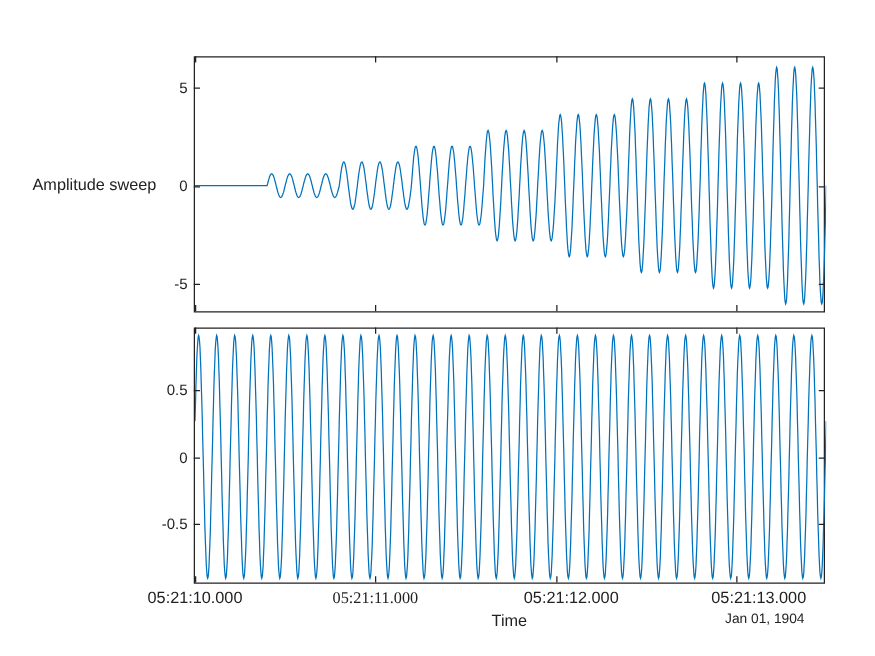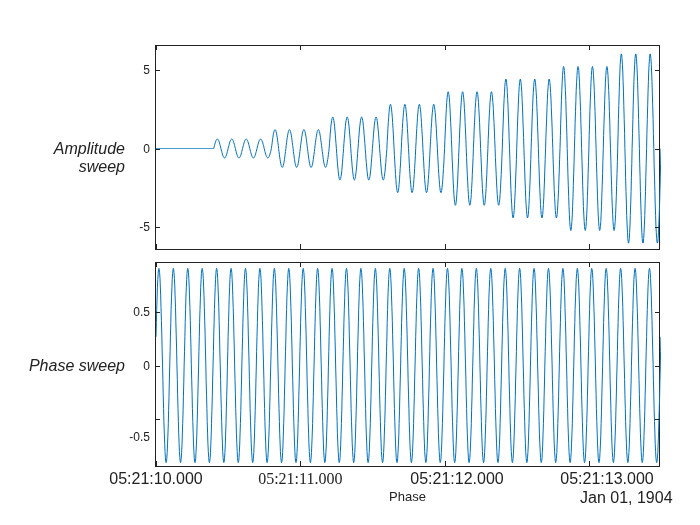--- a/index.html
+++ b/index.html
@@ -20,43 +20,42 @@
   }
   .axes {
     position: absolute;
     border: 1px solid #222;
     box-sizing: border-box;
   }
   .ylabel {
     position: absolute;
     text-align: right;
     width: 110px;
-    font-size: 16px;
-    font-style: italic;
+    font-size: 13px;
   }
   .xlabel {
     position: absolute;
     text-align: center;
     width: 100px;
     font-size: 13px;
   }
   .tick-y {
     position: absolute;
     right: 100%;
     transform: translateY(-50%);
     padding-right: 6px;
     font-size: 12px;
     white-space: nowrap;
   }
   .tick-x {
     position: absolute;
     top: 100%;
     transform: translateX(-50%);
     padding-top: 4px;
-    font-size: 16px;
+    font-size: 13px;
     white-space: nowrap;
   }
   .tick-mark-y {
     position: absolute;
     left: -1px;
     width: 5px;
     border-top: 1px solid #222;
   }
   .tick-mark-y.r {
     left: auto; right: -1px;
@@ -66,21 +65,21 @@
     top: calc(100% - 5px);
     height: 5px;
     border-left: 1px solid #222;
   }
   .tick-mark-x.t {
     top: -1px;
   }
   svg { display: block; }
   .date-note {
     position: absolute;
-    font-size: 16px;
+    font-size: 11px;
   }
 </style>
 </head>
 <body>
 
 <div class="figure" id="fig">
 
   <div class="axes" id="ax1" style="left: 155px; top: 45px; width: 505px; height: 205px;">
     <svg id="svg1" width="505" height="205">
         <path d="M0.0 102.5 L0.4 102.5 L0.7 102.5 L1.1 102.5 L1.4 102.5 L1.8 102.5 L2.2 102.5 L2.5 102.5 L2.9 102.5 L3.2 102.5 L3.6 102.5 L4.0 102.5 L4.3 102.5 L4.7 102.5 L5.0 102.5 L5.4 102.5 L5.8 102.5 L6.1 102.5 L6.5 102.5 L6.9 102.5 L7.2 102.5 L7.6 102.5 L7.9 102.5 L8.3 102.5 L8.7 102.5 L9.0 102.5 L9.4 102.5 L9.7 102.5 L10.1 102.5 L10.5 102.5 L10.8 102.5 L11.2 102.5 L11.5 102.5 L11.9 102.5 L12.3 102.5 L12.6 102.5 L13.0 102.5 L13.3 102.5 L13.7 102.5 L14.1 102.5 L14.4 102.5 L14.8 102.5 L15.1 102.5 L15.5 102.5 L15.9 102.5 L16.2 102.5 L16.6 102.5 L17.0 102.5 L17.3 102.5 L17.7 102.5 L18.0 102.5 L18.4 102.5 L18.8 102.5 L19.1 102.5 L19.5 102.5 L19.8 102.5 L20.2 102.5 L20.6 102.5 L20.9 102.5 L21.3 102.5 L21.6 102.5 L22.0 102.5 L22.4 102.5 L22.7 102.5 L23.1 102.5 L23.4 102.5 L23.8 102.5 L24.2 102.5 L24.5 102.5 L24.9 102.5 L25.2 102.5 L25.6 102.5 L26.0 102.5 L26.3 102.5 L26.7 102.5 L27.1 102.5 L27.4 102.5 L27.8 102.5 L28.1 102.5 L28.5 102.5 L28.9 102.5 L29.2 102.5 L29.6 102.5 L29.9 102.5 L30.3 102.5 L30.7 102.5 L31.0 102.5 L31.4 102.5 L31.7 102.5 L32.1 102.5 L32.5 102.5 L32.8 102.5 L33.2 102.5 L33.5 102.5 L33.9 102.5 L34.3 102.5 L34.6 102.5 L35.0 102.5 L35.3 102.5 L35.7 102.5 L36.1 102.5 L36.4 102.5 L36.8 102.5 L37.2 102.5 L37.5 102.5 L37.9 102.5 L38.2 102.5 L38.6 102.5 L39.0 102.5 L39.3 102.5 L39.7 102.5 L40.0 102.5 L40.4 102.5 L40.8 102.5 L41.1 102.5 L41.5 102.5 L41.8 102.5 L42.2 102.5 L42.6 102.5 L42.9 102.5 L43.3 102.5 L43.6 102.5 L44.0 102.5 L44.4 102.5 L44.7 102.5 L45.1 102.5 L45.4 102.5 L45.8 102.5 L46.2 102.5 L46.5 102.5 L46.9 102.5 L47.3 102.5 L47.6 102.5 L48.0 102.5 L48.3 102.5 L48.7 102.5 L49.1 102.5 L49.4 102.5 L49.8 102.5 L50.1 102.5 L50.5 102.5 L50.9 102.5 L51.2 102.5 L51.6 102.5 L51.9 102.5 L52.3 102.5 L52.7 102.5 L53.0 102.5 L53.4 102.5 L53.7 102.5 L54.1 102.5 L54.5 102.5 L54.8 102.5 L55.2 102.5 L55.5 102.5 L55.9 102.5 L56.3 102.5 L56.6 102.5 L57.0 102.5 L57.4 102.5 L57.7 102.5 L58.1 101.0 L58.4 99.6 L58.8 98.2 L59.2 96.9 L59.5 95.8 L59.9 94.8 L60.2 94.1 L60.6 93.5 L61.0 93.2 L61.3 93.0 L61.7 93.2 L62.0 93.5 L62.4 94.1 L62.8 94.8 L63.1 95.8 L63.5 96.9 L63.8 98.2 L64.2 99.6 L64.6 101.0 L64.9 102.5 L65.3 104.0 L65.7 105.4 L66.0 106.8 L66.4 108.1 L66.7 109.2 L67.1 110.2 L67.5 110.9 L67.8 111.5 L68.2 111.8 L68.5 112.0 L68.9 111.8 L69.3 111.5 L69.6 110.9 L70.0 110.2 L70.3 109.2 L70.7 108.1 L71.1 106.8 L71.4 105.4 L71.8 104.0 L72.1 102.5 L72.5 101.0 L72.9 99.6 L73.2 98.2 L73.6 96.9 L73.9 95.8 L74.3 94.8 L74.7 94.1 L75.0 93.5 L75.4 93.2 L75.8 93.0 L76.1 93.2 L76.5 93.5 L76.8 94.1 L77.2 94.8 L77.6 95.8 L77.9 96.9 L78.3 98.2 L78.6 99.6 L79.0 101.0 L79.4 102.5 L79.7 104.0 L80.1 105.4 L80.4 106.8 L80.8 108.1 L81.2 109.2 L81.5 110.2 L81.9 110.9 L82.2 111.5 L82.6 111.8 L83.0 112.0 L83.3 111.8 L83.7 111.5 L84.0 110.9 L84.4 110.2 L84.8 109.2 L85.1 108.1 L85.5 106.8 L85.8 105.4 L86.2 104.0 L86.6 102.5 L86.9 101.0 L87.3 99.6 L87.7 98.2 L88.0 96.9 L88.4 95.8 L88.7 94.8 L89.1 94.1 L89.5 93.5 L89.8 93.2 L90.2 93.0 L90.5 93.2 L90.9 93.5 L91.3 94.1 L91.6 94.8 L92.0 95.8 L92.3 96.9 L92.7 98.2 L93.1 99.6 L93.4 101.0 L93.8 102.5 L94.1 104.0 L94.5 105.4 L94.9 106.8 L95.2 108.1 L95.6 109.2 L96.0 110.2 L96.3 110.9 L96.7 111.5 L97.0 111.8 L97.4 112.0 L97.8 111.8 L98.1 111.5 L98.5 110.9 L98.8 110.2 L99.2 109.2 L99.6 108.1 L99.9 106.8 L100.3 105.4 L100.6 104.0 L101.0 102.5 L101.4 101.0 L101.7 99.6 L102.1 98.2 L102.4 96.9 L102.8 95.8 L103.2 94.8 L103.5 94.1 L103.9 93.5 L104.2 93.2 L104.6 93.0 L105.0 93.2 L105.3 93.5 L105.7 94.1 L106.0 94.8 L106.4 95.8 L106.8 96.9 L107.1 98.2 L107.5 99.6 L107.9 101.0 L108.2 102.5 L108.6 104.0 L108.9 105.4 L109.3 106.8 L109.7 108.1 L110.0 109.2 L110.4 110.2 L110.7 110.9 L111.1 111.5 L111.5 111.8 L111.8 112.0 L112.2 111.8 L112.5 111.5 L112.9 110.9 L113.3 110.2 L113.6 109.2 L114.0 108.1 L114.3 106.8 L114.7 105.4 L115.1 104.0 L115.4 102.5 L115.8 99.5 L116.2 96.7 L116.5 93.9 L116.9 91.4 L117.2 89.1 L117.6 87.2 L118.0 85.6 L118.3 84.5 L118.7 83.8 L119.0 83.6 L119.4 83.8 L119.8 84.5 L120.1 85.6 L120.5 87.2 L120.8 89.1 L121.2 91.4 L121.6 93.9 L121.9 96.7 L122.3 99.5 L122.6 102.5 L123.0 105.5 L123.4 108.3 L123.7 111.1 L124.1 113.6 L124.4 115.9 L124.8 117.8 L125.2 119.4 L125.5 120.5 L125.9 121.2 L126.3 121.4 L126.6 121.2 L127.0 120.5 L127.3 119.4 L127.7 117.8 L128.1 115.9 L128.4 113.6 L128.8 111.1 L129.1 108.3 L129.5 105.5 L129.9 102.5 L130.2 99.5 L130.6 96.7 L130.9 93.9 L131.3 91.4 L131.7 89.1 L132.0 87.2 L132.4 85.6 L132.7 84.5 L133.1 83.8 L133.5 83.6 L133.8 83.8 L134.2 84.5 L134.5 85.6 L134.9 87.2 L135.3 89.1 L135.6 91.4 L136.0 93.9 L136.3 96.7 L136.7 99.5 L137.1 102.5 L137.4 105.5 L137.8 108.3 L138.2 111.1 L138.5 113.6 L138.9 115.9 L139.2 117.8 L139.6 119.4 L140.0 120.5 L140.3 121.2 L140.7 121.4 L141.0 121.2 L141.4 120.5 L141.8 119.4 L142.1 117.8 L142.5 115.9 L142.8 113.6 L143.2 111.1 L143.6 108.3 L143.9 105.5 L144.3 102.5 L144.6 99.5 L145.0 96.7 L145.4 93.9 L145.7 91.4 L146.1 89.1 L146.4 87.2 L146.8 85.6 L147.2 84.5 L147.5 83.8 L147.9 83.6 L148.3 83.8 L148.6 84.5 L149.0 85.6 L149.3 87.2 L149.7 89.1 L150.1 91.4 L150.4 93.9 L150.8 96.7 L151.1 99.5 L151.5 102.5 L151.9 105.5 L152.2 108.3 L152.6 111.1 L152.9 113.6 L153.3 115.9 L153.7 117.8 L154.0 119.4 L154.4 120.5 L154.7 121.2 L155.1 121.4 L155.5 121.2 L155.8 120.5 L156.2 119.4 L156.6 117.8 L156.9 115.9 L157.3 113.6 L157.6 111.1 L158.0 108.3 L158.4 105.5 L158.7 102.5 L159.1 99.5 L159.4 96.7 L159.8 93.9 L160.2 91.4 L160.5 89.1 L160.9 87.2 L161.2 85.6 L161.6 84.5 L162.0 83.8 L162.3 83.6 L162.7 83.8 L163.0 84.5 L163.4 85.6 L163.8 87.2 L164.1 89.1 L164.5 91.4 L164.8 93.9 L165.2 96.7 L165.6 99.5 L165.9 102.5 L166.3 105.5 L166.7 108.3 L167.0 111.1 L167.4 113.6 L167.7 115.9 L168.1 117.8 L168.5 119.4 L168.8 120.5 L169.2 121.2 L169.5 121.4 L169.9 121.2 L170.3 120.5 L170.6 119.4 L171.0 117.8 L171.3 115.9 L171.7 113.6 L172.1 111.1 L172.4 108.3 L172.8 105.5 L173.1 102.5 L173.5 97.6 L173.9 92.8 L174.2 88.2 L174.6 84.0 L174.9 80.2 L175.3 77.0 L175.7 74.4 L176.0 72.5 L176.4 71.3 L176.8 71.0 L177.1 71.3 L177.5 72.5 L177.8 74.4 L178.2 77.0 L178.6 80.2 L178.9 84.0 L179.3 88.2 L179.6 92.8 L180.0 97.6 L180.4 102.5 L180.7 107.4 L181.1 112.2 L181.4 116.8 L181.8 121.0 L182.2 124.8 L182.5 128.0 L182.9 130.6 L183.2 132.5 L183.6 133.7 L184.0 134.0 L184.3 133.7 L184.7 132.5 L185.0 130.6 L185.4 128.0 L185.8 124.8 L186.1 121.0 L186.5 116.8 L186.8 112.2 L187.2 107.4 L187.6 102.5 L187.9 97.6 L188.3 92.8 L188.7 88.2 L189.0 84.0 L189.4 80.2 L189.7 77.0 L190.1 74.4 L190.5 72.5 L190.8 71.3 L191.2 71.0 L191.5 71.3 L191.9 72.5 L192.3 74.4 L192.6 77.0 L193.0 80.2 L193.3 84.0 L193.7 88.2 L194.1 92.8 L194.4 97.6 L194.8 102.5 L195.1 107.4 L195.5 112.2 L195.9 116.8 L196.2 121.0 L196.6 124.8 L197.0 128.0 L197.3 130.6 L197.7 132.5 L198.0 133.7 L198.4 134.0 L198.8 133.7 L199.1 132.5 L199.5 130.6 L199.8 128.0 L200.2 124.8 L200.6 121.0 L200.9 116.8 L201.3 112.2 L201.6 107.4 L202.0 102.5 L202.4 97.6 L202.7 92.8 L203.1 88.2 L203.4 84.0 L203.8 80.2 L204.2 77.0 L204.5 74.4 L204.9 72.5 L205.2 71.3 L205.6 71.0 L206.0 71.3 L206.3 72.5 L206.7 74.4 L207.1 77.0 L207.4 80.2 L207.8 84.0 L208.1 88.2 L208.5 92.8 L208.9 97.6 L209.2 102.5 L209.6 107.4 L209.9 112.2 L210.3 116.8 L210.7 121.0 L211.0 124.8 L211.4 128.0 L211.7 130.6 L212.1 132.5 L212.5 133.7 L212.8 134.0 L213.2 133.7 L213.5 132.5 L213.9 130.6 L214.3 128.0 L214.6 124.8 L215.0 121.0 L215.3 116.8 L215.7 112.2 L216.1 107.4 L216.4 102.5 L216.8 97.6 L217.2 92.8 L217.5 88.2 L217.9 84.0 L218.2 80.2 L218.6 77.0 L219.0 74.4 L219.3 72.5 L219.7 71.3 L220.0 71.0 L220.4 71.3 L220.8 72.5 L221.1 74.4 L221.5 77.0 L221.8 80.2 L222.2 84.0 L222.6 88.2 L222.9 92.8 L223.3 97.6 L223.6 102.5 L224.0 107.4 L224.4 112.2 L224.7 116.8 L225.1 121.0 L225.4 124.8 L225.8 128.0 L226.2 130.6 L226.5 132.5 L226.9 133.7 L227.3 134.0 L227.6 133.7 L228.0 132.5 L228.3 130.6 L228.7 128.0 L229.1 124.8 L229.4 121.0 L229.8 116.8 L230.1 112.2 L230.5 107.4 L230.9 102.5 L231.2 95.6 L231.6 88.9 L231.9 82.5 L232.3 76.5 L232.7 71.3 L233.0 66.8 L233.4 63.2 L233.7 60.5 L234.1 58.9 L234.5 58.3 L234.8 58.9 L235.2 60.5 L235.5 63.2 L235.9 66.8 L236.3 71.3 L236.6 76.5 L237.0 82.5 L237.4 88.9 L237.7 95.6 L238.1 102.5 L238.4 109.4 L238.8 116.1 L239.2 122.5 L239.5 128.5 L239.9 133.7 L240.2 138.2 L240.6 141.8 L241.0 144.5 L241.3 146.1 L241.7 146.7 L242.0 146.1 L242.4 144.5 L242.8 141.8 L243.1 138.2 L243.5 133.7 L243.8 128.5 L244.2 122.5 L244.6 116.1 L244.9 109.4 L245.3 102.5 L245.6 95.6 L246.0 88.9 L246.4 82.5 L246.7 76.5 L247.1 71.3 L247.5 66.8 L247.8 63.2 L248.2 60.5 L248.5 58.9 L248.9 58.3 L249.3 58.9 L249.6 60.5 L250.0 63.2 L250.3 66.8 L250.7 71.3 L251.1 76.5 L251.4 82.5 L251.8 88.9 L252.1 95.6 L252.5 102.5 L252.9 109.4 L253.2 116.1 L253.6 122.5 L253.9 128.5 L254.3 133.7 L254.7 138.2 L255.0 141.8 L255.4 144.5 L255.7 146.1 L256.1 146.7 L256.5 146.1 L256.8 144.5 L257.2 141.8 L257.6 138.2 L257.9 133.7 L258.3 128.5 L258.6 122.5 L259.0 116.1 L259.4 109.4 L259.7 102.5 L260.1 95.6 L260.4 88.9 L260.8 82.5 L261.2 76.5 L261.5 71.3 L261.9 66.8 L262.2 63.2 L262.6 60.5 L263.0 58.9 L263.3 58.3 L263.7 58.9 L264.0 60.5 L264.4 63.2 L264.8 66.8 L265.1 71.3 L265.5 76.5 L265.8 82.5 L266.2 88.9 L266.6 95.6 L266.9 102.5 L267.3 109.4 L267.7 116.1 L268.0 122.5 L268.4 128.5 L268.7 133.7 L269.1 138.2 L269.5 141.8 L269.8 144.5 L270.2 146.1 L270.5 146.7 L270.9 146.1 L271.3 144.5 L271.6 141.8 L272.0 138.2 L272.3 133.7 L272.7 128.5 L273.1 122.5 L273.4 116.1 L273.8 109.4 L274.1 102.5 L274.5 95.6 L274.9 88.9 L275.2 82.5 L275.6 76.5 L275.9 71.3 L276.3 66.8 L276.7 63.2 L277.0 60.5 L277.4 58.9 L277.8 58.3 L278.1 58.9 L278.5 60.5 L278.8 63.2 L279.2 66.8 L279.6 71.3 L279.9 76.5 L280.3 82.5 L280.6 88.9 L281.0 95.6 L281.4 102.5 L281.7 109.4 L282.1 116.1 L282.4 122.5 L282.8 128.5 L283.2 133.7 L283.5 138.2 L283.9 141.8 L284.2 144.5 L284.6 146.1 L285.0 146.7 L285.3 146.1 L285.7 144.5 L286.0 141.8 L286.4 138.2 L286.8 133.7 L287.1 128.5 L287.5 122.5 L287.9 116.1 L288.2 109.4 L288.6 102.5 L288.9 93.6 L289.3 85.0 L289.7 76.7 L290.0 69.1 L290.4 62.4 L290.7 56.6 L291.1 51.9 L291.5 48.5 L291.8 46.4 L292.2 45.7 L292.5 46.4 L292.9 48.5 L293.3 51.9 L293.6 56.6 L294.0 62.4 L294.3 69.1 L294.7 76.7 L295.1 85.0 L295.4 93.6 L295.8 102.5 L296.1 111.4 L296.5 120.0 L296.9 128.3 L297.2 135.9 L297.6 142.6 L297.9 148.4 L298.3 153.1 L298.7 156.5 L299.0 158.6 L299.4 159.3 L299.8 158.6 L300.1 156.5 L300.5 153.1 L300.8 148.4 L301.2 142.6 L301.6 135.9 L301.9 128.3 L302.3 120.0 L302.6 111.4 L303.0 102.5 L303.4 93.6 L303.7 85.0 L304.1 76.7 L304.4 69.1 L304.8 62.4 L305.2 56.6 L305.5 51.9 L305.9 48.5 L306.2 46.4 L306.6 45.7 L307.0 46.4 L307.3 48.5 L307.7 51.9 L308.1 56.6 L308.4 62.4 L308.8 69.1 L309.1 76.7 L309.5 85.0 L309.9 93.6 L310.2 102.5 L310.6 111.4 L310.9 120.0 L311.3 128.3 L311.7 135.9 L312.0 142.6 L312.4 148.4 L312.7 153.1 L313.1 156.5 L313.5 158.6 L313.8 159.3 L314.2 158.6 L314.5 156.5 L314.9 153.1 L315.3 148.4 L315.6 142.6 L316.0 135.9 L316.3 128.3 L316.7 120.0 L317.1 111.4 L317.4 102.5 L317.8 93.6 L318.1 85.0 L318.5 76.7 L318.9 69.1 L319.2 62.4 L319.6 56.6 L320.0 51.9 L320.3 48.5 L320.7 46.4 L321.0 45.7 L321.4 46.4 L321.8 48.5 L322.1 51.9 L322.5 56.6 L322.8 62.4 L323.2 69.1 L323.6 76.7 L323.9 85.0 L324.3 93.6 L324.6 102.5 L325.0 111.4 L325.4 120.0 L325.7 128.3 L326.1 135.9 L326.4 142.6 L326.8 148.4 L327.2 153.1 L327.5 156.5 L327.9 158.6 L328.3 159.3 L328.6 158.6 L329.0 156.5 L329.3 153.1 L329.7 148.4 L330.1 142.6 L330.4 135.9 L330.8 128.3 L331.1 120.0 L331.5 111.4 L331.9 102.5 L332.2 93.6 L332.6 85.0 L332.9 76.7 L333.3 69.1 L333.7 62.4 L334.0 56.6 L334.4 51.9 L334.7 48.5 L335.1 46.4 L335.5 45.7 L335.8 46.4 L336.2 48.5 L336.5 51.9 L336.9 56.6 L337.3 62.4 L337.6 69.1 L338.0 76.7 L338.4 85.0 L338.7 93.6 L339.1 102.5 L339.4 111.4 L339.8 120.0 L340.2 128.3 L340.5 135.9 L340.9 142.6 L341.2 148.4 L341.6 153.1 L342.0 156.5 L342.3 158.6 L342.7 159.3 L343.0 158.6 L343.4 156.5 L343.8 153.1 L344.1 148.4 L344.5 142.6 L344.8 135.9 L345.2 128.3 L345.6 120.0 L345.9 111.4 L346.3 102.5 L346.6 91.6 L347.0 81.1 L347.4 71.0 L347.7 61.7 L348.1 53.4 L348.5 46.4 L348.8 40.7 L349.2 36.5 L349.5 34.0 L349.9 33.1 L350.3 34.0 L350.6 36.5 L351.0 40.7 L351.3 46.4 L351.7 53.4 L352.1 61.7 L352.4 71.0 L352.8 81.1 L353.1 91.6 L353.5 102.5 L353.9 113.4 L354.2 123.9 L354.6 134.0 L354.9 143.3 L355.3 151.6 L355.7 158.6 L356.0 164.3 L356.4 168.5 L356.7 171.0 L357.1 171.9 L357.5 171.0 L357.8 168.5 L358.2 164.3 L358.5 158.6 L358.9 151.6 L359.3 143.3 L359.6 134.0 L360.0 123.9 L360.4 113.4 L360.7 102.5 L361.1 91.6 L361.4 81.1 L361.8 71.0 L362.2 61.7 L362.5 53.4 L362.9 46.4 L363.2 40.7 L363.6 36.5 L364.0 34.0 L364.3 33.1 L364.7 34.0 L365.0 36.5 L365.4 40.7 L365.8 46.4 L366.1 53.4 L366.5 61.7 L366.8 71.0 L367.2 81.1 L367.6 91.6 L367.9 102.5 L368.3 113.4 L368.7 123.9 L369.0 134.0 L369.4 143.3 L369.7 151.6 L370.1 158.6 L370.5 164.3 L370.8 168.5 L371.2 171.0 L371.5 171.9 L371.9 171.0 L372.3 168.5 L372.6 164.3 L373.0 158.6 L373.3 151.6 L373.7 143.3 L374.1 134.0 L374.4 123.9 L374.8 113.4 L375.1 102.5 L375.5 91.6 L375.9 81.1 L376.2 71.0 L376.6 61.7 L376.9 53.4 L377.3 46.4 L377.7 40.7 L378.0 36.5 L378.4 34.0 L378.8 33.1 L379.1 34.0 L379.5 36.5 L379.8 40.7 L380.2 46.4 L380.6 53.4 L380.9 61.7 L381.3 71.0 L381.6 81.1 L382.0 91.6 L382.4 102.5 L382.7 113.4 L383.1 123.9 L383.4 134.0 L383.8 143.3 L384.2 151.6 L384.5 158.6 L384.9 164.3 L385.2 168.5 L385.6 171.0 L386.0 171.9 L386.3 171.0 L386.7 168.5 L387.0 164.3 L387.4 158.6 L387.8 151.6 L388.1 143.3 L388.5 134.0 L388.8 123.9 L389.2 113.4 L389.6 102.5 L389.9 91.6 L390.3 81.1 L390.7 71.0 L391.0 61.7 L391.4 53.4 L391.7 46.4 L392.1 40.7 L392.5 36.5 L392.8 34.0 L393.2 33.1 L393.5 34.0 L393.9 36.5 L394.3 40.7 L394.6 46.4 L395.0 53.4 L395.3 61.7 L395.7 71.0 L396.1 81.1 L396.4 91.6 L396.8 102.5 L397.1 113.4 L397.5 123.9 L397.9 134.0 L398.2 143.3 L398.6 151.6 L399.0 158.6 L399.3 164.3 L399.7 168.5 L400.0 171.0 L400.4 171.9 L400.8 171.0 L401.1 168.5 L401.5 164.3 L401.8 158.6 L402.2 151.6 L402.6 143.3 L402.9 134.0 L403.3 123.9 L403.6 113.4 L404.0 102.5 L404.4 89.7 L404.7 77.2 L405.1 65.3 L405.4 54.3 L405.8 44.5 L406.2 36.2 L406.5 29.4 L406.9 24.5 L407.2 21.5 L407.6 20.5 L408.0 21.5 L408.3 24.5 L408.7 29.4 L409.0 36.2 L409.4 44.5 L409.8 54.3 L410.1 65.3 L410.5 77.2 L410.9 89.7 L411.2 102.5 L411.6 115.3 L411.9 127.8 L412.3 139.7 L412.7 150.7 L413.0 160.5 L413.4 168.8 L413.7 175.6 L414.1 180.5 L414.5 183.5 L414.8 184.5 L415.2 183.5 L415.5 180.5 L415.9 175.6 L416.3 168.8 L416.6 160.5 L417.0 150.7 L417.3 139.7 L417.7 127.8 L418.1 115.3 L418.4 102.5 L418.8 89.7 L419.1 77.2 L419.5 65.3 L419.9 54.3 L420.2 44.5 L420.6 36.2 L421.0 29.4 L421.3 24.5 L421.7 21.5 L422.0 20.5 L422.4 21.5 L422.8 24.5 L423.1 29.4 L423.5 36.2 L423.8 44.5 L424.2 54.3 L424.6 65.3 L424.9 77.2 L425.3 89.7 L425.6 102.5 L426.0 115.3 L426.4 127.8 L426.7 139.7 L427.1 150.7 L427.4 160.5 L427.8 168.8 L428.2 175.6 L428.5 180.5 L428.9 183.5 L429.3 184.5 L429.6 183.5 L430.0 180.5 L430.3 175.6 L430.7 168.8 L431.1 160.5 L431.4 150.7 L431.8 139.7 L432.1 127.8 L432.5 115.3 L432.9 102.5 L433.2 89.7 L433.6 77.2 L433.9 65.3 L434.3 54.3 L434.7 44.5 L435.0 36.2 L435.4 29.4 L435.7 24.5 L436.1 21.5 L436.5 20.5 L436.8 21.5 L437.2 24.5 L437.5 29.4 L437.9 36.2 L438.3 44.5 L438.6 54.3 L439.0 65.3 L439.4 77.2 L439.7 89.7 L440.1 102.5 L440.4 115.3 L440.8 127.8 L441.2 139.7 L441.5 150.7 L441.9 160.5 L442.2 168.8 L442.6 175.6 L443.0 180.5 L443.3 183.5 L443.7 184.5 L444.0 183.5 L444.4 180.5 L444.8 175.6 L445.1 168.8 L445.5 160.5 L445.8 150.7 L446.2 139.7 L446.6 127.8 L446.9 115.3 L447.3 102.5 L447.6 89.7 L448.0 77.2 L448.4 65.3 L448.7 54.3 L449.1 44.5 L449.4 36.2 L449.8 29.4 L450.2 24.5 L450.5 21.5 L450.9 20.5 L451.3 21.5 L451.6 24.5 L452.0 29.4 L452.3 36.2 L452.7 44.5 L453.1 54.3 L453.4 65.3 L453.8 77.2 L454.1 89.7 L454.5 102.5 L454.9 115.3 L455.2 127.8 L455.6 139.7 L455.9 150.7 L456.3 160.5 L456.7 168.8 L457.0 175.6 L457.4 180.5 L457.7 183.5 L458.1 184.5 L458.5 183.5 L458.8 180.5 L459.2 175.6 L459.6 168.8 L459.9 160.5 L460.3 150.7 L460.6 139.7 L461.0 127.8 L461.4 115.3 L461.7 102.5 L462.1 87.7 L462.4 73.3 L462.8 59.5 L463.2 46.9 L463.5 35.6 L463.9 26.0 L464.2 18.2 L464.6 12.5 L465.0 9.0 L465.3 7.9 L465.7 9.0 L466.0 12.5 L466.4 18.2 L466.8 26.0 L467.1 35.6 L467.5 46.9 L467.8 59.5 L468.2 73.3 L468.6 87.7 L468.9 102.5 L469.3 117.3 L469.6 131.7 L470.0 145.5 L470.4 158.1 L470.7 169.4 L471.1 179.0 L471.5 186.8 L471.8 192.5 L472.2 196.0 L472.5 197.1 L472.9 196.0 L473.3 192.5 L473.6 186.8 L474.0 179.0 L474.3 169.4 L474.7 158.1 L475.1 145.5 L475.4 131.7 L475.8 117.3 L476.1 102.5 L476.5 87.7 L476.9 73.3 L477.2 59.5 L477.6 46.9 L477.9 35.6 L478.3 26.0 L478.7 18.2 L479.0 12.5 L479.4 9.0 L479.8 7.9 L480.1 9.0 L480.5 12.5 L480.8 18.2 L481.2 26.0 L481.6 35.6 L481.9 46.9 L482.3 59.5 L482.6 73.3 L483.0 87.7 L483.4 102.5 L483.7 117.3 L484.1 131.7 L484.4 145.5 L484.8 158.1 L485.2 169.4 L485.5 179.0 L485.9 186.8 L486.2 192.5 L486.6 196.0 L487.0 197.1 L487.3 196.0 L487.7 192.5 L488.0 186.8 L488.4 179.0 L488.8 169.4 L489.1 158.1 L489.5 145.5 L489.8 131.7 L490.2 117.3 L490.6 102.5 L490.9 87.7 L491.3 73.3 L491.7 59.5 L492.0 46.9 L492.4 35.6 L492.7 26.0 L493.1 18.2 L493.5 12.5 L493.8 9.0 L494.2 7.9 L494.5 9.0 L494.9 12.5 L495.3 18.2 L495.6 26.0 L496.0 35.6 L496.3 46.9 L496.7 59.5 L497.1 73.3 L497.4 87.7 L497.8 102.5 L498.1 117.3 L498.5 131.7 L498.9 145.5 L499.2 158.1 L499.6 169.4 L499.9 179.0 L500.3 186.8 L500.7 192.5 L501.0 196.0 L501.4 197.1 L501.8 196.0 L502.1 192.5 L502.5 186.8 L502.8 179.0 L503.2 169.4 L503.6 158.1 L503.9 145.5 L504.3 131.7 L504.6 117.3 L505.0 102.5 " fill="none" stroke="#0072BD" stroke-width="1"></path>
@@ -102,21 +101,21 @@
       <div class="tick-mark-x t" style="left: 288.571px;"></div>
       <div class="tick-mark-x " style="left: 432.857px;"></div>
       <div class="tick-mark-x t" style="left: 432.857px;"></div>
     </div>
   <div class="ylabel" id="ylab1" style="left: 15px; top: 139.5px;">Amplitude sweep</div>
 
   <div class="axes" id="ax2" style="left: 155px; top: 262px; width: 505px; height: 205px;">
     <svg id="svg2" width="505" height="205">
         <path d="M0.0 73.8 L0.4 59.6 L0.7 46.5 L1.1 34.8 L1.4 24.8 L1.8 16.6 L2.2 10.6 L2.5 6.8 L2.9 5.4 L3.2 6.4 L3.6 9.7 L4.0 15.4 L4.3 23.1 L4.7 32.9 L5.0 44.3 L5.4 57.2 L5.8 71.2 L6.1 86.0 L6.5 101.1 L6.9 116.3 L7.2 131.2 L7.6 145.4 L7.9 158.5 L8.3 170.2 L8.7 180.2 L9.0 188.4 L9.4 194.4 L9.7 198.2 L10.1 199.6 L10.5 198.6 L10.8 195.3 L11.2 189.6 L11.5 181.9 L11.9 172.1 L12.3 160.7 L12.6 147.8 L13.0 133.8 L13.3 119.0 L13.7 103.9 L14.1 88.7 L14.4 73.8 L14.8 59.6 L15.1 46.5 L15.5 34.8 L15.9 24.8 L16.2 16.6 L16.6 10.6 L17.0 6.8 L17.3 5.4 L17.7 6.4 L18.0 9.7 L18.4 15.4 L18.8 23.1 L19.1 32.9 L19.5 44.3 L19.8 57.2 L20.2 71.2 L20.6 86.0 L20.9 101.1 L21.3 116.3 L21.6 131.2 L22.0 145.4 L22.4 158.5 L22.7 170.2 L23.1 180.2 L23.4 188.4 L23.8 194.4 L24.2 198.2 L24.5 199.6 L24.9 198.6 L25.2 195.3 L25.6 189.6 L26.0 181.9 L26.3 172.1 L26.7 160.7 L27.1 147.8 L27.4 133.8 L27.8 119.0 L28.1 103.9 L28.5 88.7 L28.9 73.8 L29.2 59.6 L29.6 46.5 L29.9 34.8 L30.3 24.8 L30.7 16.6 L31.0 10.6 L31.4 6.8 L31.7 5.4 L32.1 6.4 L32.5 9.7 L32.8 15.4 L33.2 23.1 L33.5 32.9 L33.9 44.3 L34.3 57.2 L34.6 71.2 L35.0 86.0 L35.3 101.1 L35.7 116.3 L36.1 131.2 L36.4 145.4 L36.8 158.5 L37.2 170.2 L37.5 180.2 L37.9 188.4 L38.2 194.4 L38.6 198.2 L39.0 199.6 L39.3 198.6 L39.7 195.3 L40.0 189.6 L40.4 181.9 L40.8 172.1 L41.1 160.7 L41.5 147.8 L41.8 133.8 L42.2 119.0 L42.6 103.9 L42.9 88.7 L43.3 73.8 L43.6 59.6 L44.0 46.5 L44.4 34.8 L44.7 24.8 L45.1 16.6 L45.4 10.6 L45.8 6.8 L46.2 5.4 L46.5 6.4 L46.9 9.7 L47.3 15.4 L47.6 23.1 L48.0 32.9 L48.3 44.3 L48.7 57.2 L49.1 71.2 L49.4 86.0 L49.8 101.1 L50.1 116.3 L50.5 131.2 L50.9 145.4 L51.2 158.5 L51.6 170.2 L51.9 180.2 L52.3 188.4 L52.7 194.4 L53.0 198.2 L53.4 199.6 L53.7 198.6 L54.1 195.3 L54.5 189.6 L54.8 181.9 L55.2 172.1 L55.5 160.7 L55.9 147.8 L56.3 133.8 L56.6 119.0 L57.0 103.9 L57.4 88.7 L57.7 73.8 L58.1 59.6 L58.4 46.5 L58.8 34.8 L59.2 24.8 L59.5 16.6 L59.9 10.6 L60.2 6.8 L60.6 5.4 L61.0 6.4 L61.3 9.7 L61.7 15.4 L62.0 23.1 L62.4 32.9 L62.8 44.3 L63.1 57.2 L63.5 71.2 L63.8 86.0 L64.2 101.1 L64.6 116.3 L64.9 131.2 L65.3 145.4 L65.7 158.5 L66.0 170.2 L66.4 180.2 L66.7 188.4 L67.1 194.4 L67.5 198.2 L67.8 199.6 L68.2 198.6 L68.5 195.3 L68.9 189.6 L69.3 181.9 L69.6 172.1 L70.0 160.7 L70.3 147.8 L70.7 133.8 L71.1 119.0 L71.4 103.9 L71.8 88.7 L72.1 73.8 L72.5 59.6 L72.9 46.5 L73.2 34.8 L73.6 24.8 L73.9 16.6 L74.3 10.6 L74.7 6.8 L75.0 5.4 L75.4 6.4 L75.8 9.7 L76.1 15.4 L76.5 23.1 L76.8 32.9 L77.2 44.3 L77.6 57.2 L77.9 71.2 L78.3 86.0 L78.6 101.1 L79.0 116.3 L79.4 131.2 L79.7 145.4 L80.1 158.5 L80.4 170.2 L80.8 180.2 L81.2 188.4 L81.5 194.4 L81.9 198.2 L82.2 199.6 L82.6 198.6 L83.0 195.3 L83.3 189.6 L83.7 181.9 L84.0 172.1 L84.4 160.7 L84.8 147.8 L85.1 133.8 L85.5 119.0 L85.8 103.9 L86.2 88.7 L86.6 73.8 L86.9 59.6 L87.3 46.5 L87.7 34.8 L88.0 24.8 L88.4 16.6 L88.7 10.6 L89.1 6.8 L89.5 5.4 L89.8 6.4 L90.2 9.7 L90.5 15.4 L90.9 23.1 L91.3 32.9 L91.6 44.3 L92.0 57.2 L92.3 71.2 L92.7 86.0 L93.1 101.1 L93.4 116.3 L93.8 131.2 L94.1 145.4 L94.5 158.5 L94.9 170.2 L95.2 180.2 L95.6 188.4 L96.0 194.4 L96.3 198.2 L96.7 199.6 L97.0 198.6 L97.4 195.3 L97.8 189.6 L98.1 181.9 L98.5 172.1 L98.8 160.7 L99.2 147.8 L99.6 133.8 L99.9 119.0 L100.3 103.9 L100.6 88.7 L101.0 73.8 L101.4 59.6 L101.7 46.5 L102.1 34.8 L102.4 24.8 L102.8 16.6 L103.2 10.6 L103.5 6.8 L103.9 5.4 L104.2 6.4 L104.6 9.7 L105.0 15.4 L105.3 23.1 L105.7 32.9 L106.0 44.3 L106.4 57.2 L106.8 71.2 L107.1 86.0 L107.5 101.1 L107.9 116.3 L108.2 131.2 L108.6 145.4 L108.9 158.5 L109.3 170.2 L109.7 180.2 L110.0 188.4 L110.4 194.4 L110.7 198.2 L111.1 199.6 L111.5 198.6 L111.8 195.3 L112.2 189.6 L112.5 181.9 L112.9 172.1 L113.3 160.7 L113.6 147.8 L114.0 133.8 L114.3 119.0 L114.7 103.9 L115.1 88.7 L115.4 73.8 L115.8 59.6 L116.2 46.5 L116.5 34.8 L116.9 24.8 L117.2 16.6 L117.6 10.6 L118.0 6.8 L118.3 5.4 L118.7 6.4 L119.0 9.7 L119.4 15.4 L119.8 23.1 L120.1 32.9 L120.5 44.3 L120.8 57.2 L121.2 71.2 L121.6 86.0 L121.9 101.1 L122.3 116.3 L122.6 131.2 L123.0 145.4 L123.4 158.5 L123.7 170.2 L124.1 180.2 L124.4 188.4 L124.8 194.4 L125.2 198.2 L125.5 199.6 L125.9 198.6 L126.3 195.3 L126.6 189.6 L127.0 181.9 L127.3 172.1 L127.7 160.7 L128.1 147.8 L128.4 133.8 L128.8 119.0 L129.1 103.9 L129.5 88.7 L129.9 73.8 L130.2 59.6 L130.6 46.5 L130.9 34.8 L131.3 24.8 L131.7 16.6 L132.0 10.6 L132.4 6.8 L132.7 5.4 L133.1 6.4 L133.5 9.7 L133.8 15.4 L134.2 23.1 L134.5 32.9 L134.9 44.3 L135.3 57.2 L135.6 71.2 L136.0 86.0 L136.3 101.1 L136.7 116.3 L137.1 131.2 L137.4 145.4 L137.8 158.5 L138.2 170.2 L138.5 180.2 L138.9 188.4 L139.2 194.4 L139.6 198.2 L140.0 199.6 L140.3 198.6 L140.7 195.3 L141.0 189.6 L141.4 181.9 L141.8 172.1 L142.1 160.7 L142.5 147.8 L142.8 133.8 L143.2 119.0 L143.6 103.9 L143.9 88.7 L144.3 73.8 L144.6 59.6 L145.0 46.5 L145.4 34.8 L145.7 24.8 L146.1 16.6 L146.4 10.6 L146.8 6.8 L147.2 5.4 L147.5 6.4 L147.9 9.7 L148.3 15.4 L148.6 23.1 L149.0 32.9 L149.3 44.3 L149.7 57.2 L150.1 71.2 L150.4 86.0 L150.8 101.1 L151.1 116.3 L151.5 131.2 L151.9 145.4 L152.2 158.5 L152.6 170.2 L152.9 180.2 L153.3 188.4 L153.7 194.4 L154.0 198.2 L154.4 199.6 L154.7 198.6 L155.1 195.3 L155.5 189.6 L155.8 181.9 L156.2 172.1 L156.6 160.7 L156.9 147.8 L157.3 133.8 L157.6 119.0 L158.0 103.9 L158.4 88.7 L158.7 73.8 L159.1 59.6 L159.4 46.5 L159.8 34.8 L160.2 24.8 L160.5 16.6 L160.9 10.6 L161.2 6.8 L161.6 5.4 L162.0 6.4 L162.3 9.7 L162.7 15.4 L163.0 23.1 L163.4 32.9 L163.8 44.3 L164.1 57.2 L164.5 71.2 L164.8 86.0 L165.2 101.1 L165.6 116.3 L165.9 131.2 L166.3 145.4 L166.7 158.5 L167.0 170.2 L167.4 180.2 L167.7 188.4 L168.1 194.4 L168.5 198.2 L168.8 199.6 L169.2 198.6 L169.5 195.3 L169.9 189.6 L170.3 181.9 L170.6 172.1 L171.0 160.7 L171.3 147.8 L171.7 133.8 L172.1 119.0 L172.4 103.9 L172.8 88.7 L173.1 73.8 L173.5 59.6 L173.9 46.5 L174.2 34.8 L174.6 24.8 L174.9 16.6 L175.3 10.6 L175.7 6.8 L176.0 5.4 L176.4 6.4 L176.8 9.7 L177.1 15.4 L177.5 23.1 L177.8 32.9 L178.2 44.3 L178.6 57.2 L178.9 71.2 L179.3 86.0 L179.6 101.1 L180.0 116.3 L180.4 131.2 L180.7 145.4 L181.1 158.5 L181.4 170.2 L181.8 180.2 L182.2 188.4 L182.5 194.4 L182.9 198.2 L183.2 199.6 L183.6 198.6 L184.0 195.3 L184.3 189.6 L184.7 181.9 L185.0 172.1 L185.4 160.7 L185.8 147.8 L186.1 133.8 L186.5 119.0 L186.8 103.9 L187.2 88.7 L187.6 73.8 L187.9 59.6 L188.3 46.5 L188.7 34.8 L189.0 24.8 L189.4 16.6 L189.7 10.6 L190.1 6.8 L190.5 5.4 L190.8 6.4 L191.2 9.7 L191.5 15.4 L191.9 23.1 L192.3 32.9 L192.6 44.3 L193.0 57.2 L193.3 71.2 L193.7 86.0 L194.1 101.1 L194.4 116.3 L194.8 131.2 L195.1 145.4 L195.5 158.5 L195.9 170.2 L196.2 180.2 L196.6 188.4 L197.0 194.4 L197.3 198.2 L197.7 199.6 L198.0 198.6 L198.4 195.3 L198.8 189.6 L199.1 181.9 L199.5 172.1 L199.8 160.7 L200.2 147.8 L200.6 133.8 L200.9 119.0 L201.3 103.9 L201.6 88.7 L202.0 73.8 L202.4 59.6 L202.7 46.5 L203.1 34.8 L203.4 24.8 L203.8 16.6 L204.2 10.6 L204.5 6.8 L204.9 5.4 L205.2 6.4 L205.6 9.7 L206.0 15.4 L206.3 23.1 L206.7 32.9 L207.1 44.3 L207.4 57.2 L207.8 71.2 L208.1 86.0 L208.5 101.1 L208.9 116.3 L209.2 131.2 L209.6 145.4 L209.9 158.5 L210.3 170.2 L210.7 180.2 L211.0 188.4 L211.4 194.4 L211.7 198.2 L212.1 199.6 L212.5 198.6 L212.8 195.3 L213.2 189.6 L213.5 181.9 L213.9 172.1 L214.3 160.7 L214.6 147.8 L215.0 133.8 L215.3 119.0 L215.7 103.9 L216.1 88.7 L216.4 73.8 L216.8 59.6 L217.2 46.5 L217.5 34.8 L217.9 24.8 L218.2 16.6 L218.6 10.6 L219.0 6.8 L219.3 5.4 L219.7 6.4 L220.0 9.7 L220.4 15.4 L220.8 23.1 L221.1 32.9 L221.5 44.3 L221.8 57.2 L222.2 71.2 L222.6 86.0 L222.9 101.1 L223.3 116.3 L223.6 131.2 L224.0 145.4 L224.4 158.5 L224.7 170.2 L225.1 180.2 L225.4 188.4 L225.8 194.4 L226.2 198.2 L226.5 199.6 L226.9 198.6 L227.3 195.3 L227.6 189.6 L228.0 181.9 L228.3 172.1 L228.7 160.7 L229.1 147.8 L229.4 133.8 L229.8 119.0 L230.1 103.9 L230.5 88.7 L230.9 73.8 L231.2 59.6 L231.6 46.5 L231.9 34.8 L232.3 24.8 L232.7 16.6 L233.0 10.6 L233.4 6.8 L233.7 5.4 L234.1 6.4 L234.5 9.7 L234.8 15.4 L235.2 23.1 L235.5 32.9 L235.9 44.3 L236.3 57.2 L236.6 71.2 L237.0 86.0 L237.4 101.1 L237.7 116.3 L238.1 131.2 L238.4 145.4 L238.8 158.5 L239.2 170.2 L239.5 180.2 L239.9 188.4 L240.2 194.4 L240.6 198.2 L241.0 199.6 L241.3 198.6 L241.7 195.3 L242.0 189.6 L242.4 181.9 L242.8 172.1 L243.1 160.7 L243.5 147.8 L243.8 133.8 L244.2 119.0 L244.6 103.9 L244.9 88.7 L245.3 73.8 L245.6 59.6 L246.0 46.5 L246.4 34.8 L246.7 24.8 L247.1 16.6 L247.5 10.6 L247.8 6.8 L248.2 5.4 L248.5 6.4 L248.9 9.7 L249.3 15.4 L249.6 23.1 L250.0 32.9 L250.3 44.3 L250.7 57.2 L251.1 71.2 L251.4 86.0 L251.8 101.1 L252.1 116.3 L252.5 131.2 L252.9 145.4 L253.2 158.5 L253.6 170.2 L253.9 180.2 L254.3 188.4 L254.7 194.4 L255.0 198.2 L255.4 199.6 L255.7 198.6 L256.1 195.3 L256.5 189.6 L256.8 181.9 L257.2 172.1 L257.6 160.7 L257.9 147.8 L258.3 133.8 L258.6 119.0 L259.0 103.9 L259.4 88.7 L259.7 73.8 L260.1 59.6 L260.4 46.5 L260.8 34.8 L261.2 24.8 L261.5 16.6 L261.9 10.6 L262.2 6.8 L262.6 5.4 L263.0 6.4 L263.3 9.7 L263.7 15.4 L264.0 23.1 L264.4 32.9 L264.8 44.3 L265.1 57.2 L265.5 71.2 L265.8 86.0 L266.2 101.1 L266.6 116.3 L266.9 131.2 L267.3 145.4 L267.7 158.5 L268.0 170.2 L268.4 180.2 L268.7 188.4 L269.1 194.4 L269.5 198.2 L269.8 199.6 L270.2 198.6 L270.5 195.3 L270.9 189.6 L271.3 181.9 L271.6 172.1 L272.0 160.7 L272.3 147.8 L272.7 133.8 L273.1 119.0 L273.4 103.9 L273.8 88.7 L274.1 73.8 L274.5 59.6 L274.9 46.5 L275.2 34.8 L275.6 24.8 L275.9 16.6 L276.3 10.6 L276.7 6.8 L277.0 5.4 L277.4 6.4 L277.8 9.7 L278.1 15.4 L278.5 23.1 L278.8 32.9 L279.2 44.3 L279.6 57.2 L279.9 71.2 L280.3 86.0 L280.6 101.1 L281.0 116.3 L281.4 131.2 L281.7 145.4 L282.1 158.5 L282.4 170.2 L282.8 180.2 L283.2 188.4 L283.5 194.4 L283.9 198.2 L284.2 199.6 L284.6 198.6 L285.0 195.3 L285.3 189.6 L285.7 181.9 L286.0 172.1 L286.4 160.7 L286.8 147.8 L287.1 133.8 L287.5 119.0 L287.9 103.9 L288.2 88.7 L288.6 73.8 L288.9 59.6 L289.3 46.5 L289.7 34.8 L290.0 24.8 L290.4 16.6 L290.7 10.6 L291.1 6.8 L291.5 5.4 L291.8 6.4 L292.2 9.7 L292.5 15.4 L292.9 23.1 L293.3 32.9 L293.6 44.3 L294.0 57.2 L294.3 71.2 L294.7 86.0 L295.1 101.1 L295.4 116.3 L295.8 131.2 L296.1 145.4 L296.5 158.5 L296.9 170.2 L297.2 180.2 L297.6 188.4 L297.9 194.4 L298.3 198.2 L298.7 199.6 L299.0 198.6 L299.4 195.3 L299.8 189.6 L300.1 181.9 L300.5 172.1 L300.8 160.7 L301.2 147.8 L301.6 133.8 L301.9 119.0 L302.3 103.9 L302.6 88.7 L303.0 73.8 L303.4 59.6 L303.7 46.5 L304.1 34.8 L304.4 24.8 L304.8 16.6 L305.2 10.6 L305.5 6.8 L305.9 5.4 L306.2 6.4 L306.6 9.7 L307.0 15.4 L307.3 23.1 L307.7 32.9 L308.1 44.3 L308.4 57.2 L308.8 71.2 L309.1 86.0 L309.5 101.1 L309.9 116.3 L310.2 131.2 L310.6 145.4 L310.9 158.5 L311.3 170.2 L311.7 180.2 L312.0 188.4 L312.4 194.4 L312.7 198.2 L313.1 199.6 L313.5 198.6 L313.8 195.3 L314.2 189.6 L314.5 181.9 L314.9 172.1 L315.3 160.7 L315.6 147.8 L316.0 133.8 L316.3 119.0 L316.7 103.9 L317.1 88.7 L317.4 73.8 L317.8 59.6 L318.1 46.5 L318.5 34.8 L318.9 24.8 L319.2 16.6 L319.6 10.6 L320.0 6.8 L320.3 5.4 L320.7 6.4 L321.0 9.7 L321.4 15.4 L321.8 23.1 L322.1 32.9 L322.5 44.3 L322.8 57.2 L323.2 71.2 L323.6 86.0 L323.9 101.1 L324.3 116.3 L324.6 131.2 L325.0 145.4 L325.4 158.5 L325.7 170.2 L326.1 180.2 L326.4 188.4 L326.8 194.4 L327.2 198.2 L327.5 199.6 L327.9 198.6 L328.3 195.3 L328.6 189.6 L329.0 181.9 L329.3 172.1 L329.7 160.7 L330.1 147.8 L330.4 133.8 L330.8 119.0 L331.1 103.9 L331.5 88.7 L331.9 73.8 L332.2 59.6 L332.6 46.5 L332.9 34.8 L333.3 24.8 L333.7 16.6 L334.0 10.6 L334.4 6.8 L334.7 5.4 L335.1 6.4 L335.5 9.7 L335.8 15.4 L336.2 23.1 L336.5 32.9 L336.9 44.3 L337.3 57.2 L337.6 71.2 L338.0 86.0 L338.4 101.1 L338.7 116.3 L339.1 131.2 L339.4 145.4 L339.8 158.5 L340.2 170.2 L340.5 180.2 L340.9 188.4 L341.2 194.4 L341.6 198.2 L342.0 199.6 L342.3 198.6 L342.7 195.3 L343.0 189.6 L343.4 181.9 L343.8 172.1 L344.1 160.7 L344.5 147.8 L344.8 133.8 L345.2 119.0 L345.6 103.9 L345.9 88.7 L346.3 73.8 L346.6 59.6 L347.0 46.5 L347.4 34.8 L347.7 24.8 L348.1 16.6 L348.5 10.6 L348.8 6.8 L349.2 5.4 L349.5 6.4 L349.9 9.7 L350.3 15.4 L350.6 23.1 L351.0 32.9 L351.3 44.3 L351.7 57.2 L352.1 71.2 L352.4 86.0 L352.8 101.1 L353.1 116.3 L353.5 131.2 L353.9 145.4 L354.2 158.5 L354.6 170.2 L354.9 180.2 L355.3 188.4 L355.7 194.4 L356.0 198.2 L356.4 199.6 L356.7 198.6 L357.1 195.3 L357.5 189.6 L357.8 181.9 L358.2 172.1 L358.5 160.7 L358.9 147.8 L359.3 133.8 L359.6 119.0 L360.0 103.9 L360.4 88.7 L360.7 73.8 L361.1 59.6 L361.4 46.5 L361.8 34.8 L362.2 24.8 L362.5 16.6 L362.9 10.6 L363.2 6.8 L363.6 5.4 L364.0 6.4 L364.3 9.7 L364.7 15.4 L365.0 23.1 L365.4 32.9 L365.8 44.3 L366.1 57.2 L366.5 71.2 L366.8 86.0 L367.2 101.1 L367.6 116.3 L367.9 131.2 L368.3 145.4 L368.7 158.5 L369.0 170.2 L369.4 180.2 L369.7 188.4 L370.1 194.4 L370.5 198.2 L370.8 199.6 L371.2 198.6 L371.5 195.3 L371.9 189.6 L372.3 181.9 L372.6 172.1 L373.0 160.7 L373.3 147.8 L373.7 133.8 L374.1 119.0 L374.4 103.9 L374.8 88.7 L375.1 73.8 L375.5 59.6 L375.9 46.5 L376.2 34.8 L376.6 24.8 L376.9 16.6 L377.3 10.6 L377.7 6.8 L378.0 5.4 L378.4 6.4 L378.8 9.7 L379.1 15.4 L379.5 23.1 L379.8 32.9 L380.2 44.3 L380.6 57.2 L380.9 71.2 L381.3 86.0 L381.6 101.1 L382.0 116.3 L382.4 131.2 L382.7 145.4 L383.1 158.5 L383.4 170.2 L383.8 180.2 L384.2 188.4 L384.5 194.4 L384.9 198.2 L385.2 199.6 L385.6 198.6 L386.0 195.3 L386.3 189.6 L386.7 181.9 L387.0 172.1 L387.4 160.7 L387.8 147.8 L388.1 133.8 L388.5 119.0 L388.8 103.9 L389.2 88.7 L389.6 73.8 L389.9 59.6 L390.3 46.5 L390.7 34.8 L391.0 24.8 L391.4 16.6 L391.7 10.6 L392.1 6.8 L392.5 5.4 L392.8 6.4 L393.2 9.7 L393.5 15.4 L393.9 23.1 L394.3 32.9 L394.6 44.3 L395.0 57.2 L395.3 71.2 L395.7 86.0 L396.1 101.1 L396.4 116.3 L396.8 131.2 L397.1 145.4 L397.5 158.5 L397.9 170.2 L398.2 180.2 L398.6 188.4 L399.0 194.4 L399.3 198.2 L399.7 199.6 L400.0 198.6 L400.4 195.3 L400.8 189.6 L401.1 181.9 L401.5 172.1 L401.8 160.7 L402.2 147.8 L402.6 133.8 L402.9 119.0 L403.3 103.9 L403.6 88.7 L404.0 73.8 L404.4 59.6 L404.7 46.5 L405.1 34.8 L405.4 24.8 L405.8 16.6 L406.2 10.6 L406.5 6.8 L406.9 5.4 L407.2 6.4 L407.6 9.7 L408.0 15.4 L408.3 23.1 L408.7 32.9 L409.0 44.3 L409.4 57.2 L409.8 71.2 L410.1 86.0 L410.5 101.1 L410.9 116.3 L411.2 131.2 L411.6 145.4 L411.9 158.5 L412.3 170.2 L412.7 180.2 L413.0 188.4 L413.4 194.4 L413.7 198.2 L414.1 199.6 L414.5 198.6 L414.8 195.3 L415.2 189.6 L415.5 181.9 L415.9 172.1 L416.3 160.7 L416.6 147.8 L417.0 133.8 L417.3 119.0 L417.7 103.9 L418.1 88.7 L418.4 73.8 L418.8 59.6 L419.1 46.5 L419.5 34.8 L419.9 24.8 L420.2 16.6 L420.6 10.6 L421.0 6.8 L421.3 5.4 L421.7 6.4 L422.0 9.7 L422.4 15.4 L422.8 23.1 L423.1 32.9 L423.5 44.3 L423.8 57.2 L424.2 71.2 L424.6 86.0 L424.9 101.1 L425.3 116.3 L425.6 131.2 L426.0 145.4 L426.4 158.5 L426.7 170.2 L427.1 180.2 L427.4 188.4 L427.8 194.4 L428.2 198.2 L428.5 199.6 L428.9 198.6 L429.3 195.3 L429.6 189.6 L430.0 181.9 L430.3 172.1 L430.7 160.7 L431.1 147.8 L431.4 133.8 L431.8 119.0 L432.1 103.9 L432.5 88.7 L432.9 73.8 L433.2 59.6 L433.6 46.5 L433.9 34.8 L434.3 24.8 L434.7 16.6 L435.0 10.6 L435.4 6.8 L435.7 5.4 L436.1 6.4 L436.5 9.7 L436.8 15.4 L437.2 23.1 L437.5 32.9 L437.9 44.3 L438.3 57.2 L438.6 71.2 L439.0 86.0 L439.4 101.1 L439.7 116.3 L440.1 131.2 L440.4 145.4 L440.8 158.5 L441.2 170.2 L441.5 180.2 L441.9 188.4 L442.2 194.4 L442.6 198.2 L443.0 199.6 L443.3 198.6 L443.7 195.3 L444.0 189.6 L444.4 181.9 L444.8 172.1 L445.1 160.7 L445.5 147.8 L445.8 133.8 L446.2 119.0 L446.6 103.9 L446.9 88.7 L447.3 73.8 L447.6 59.6 L448.0 46.5 L448.4 34.8 L448.7 24.8 L449.1 16.6 L449.4 10.6 L449.8 6.8 L450.2 5.4 L450.5 6.4 L450.9 9.7 L451.3 15.4 L451.6 23.1 L452.0 32.9 L452.3 44.3 L452.7 57.2 L453.1 71.2 L453.4 86.0 L453.8 101.1 L454.1 116.3 L454.5 131.2 L454.9 145.4 L455.2 158.5 L455.6 170.2 L455.9 180.2 L456.3 188.4 L456.7 194.4 L457.0 198.2 L457.4 199.6 L457.7 198.6 L458.1 195.3 L458.5 189.6 L458.8 181.9 L459.2 172.1 L459.6 160.7 L459.9 147.8 L460.3 133.8 L460.6 119.0 L461.0 103.9 L461.4 88.7 L461.7 73.8 L462.1 59.6 L462.4 46.5 L462.8 34.8 L463.2 24.8 L463.5 16.6 L463.9 10.6 L464.2 6.8 L464.6 5.4 L465.0 6.4 L465.3 9.7 L465.7 15.4 L466.0 23.1 L466.4 32.9 L466.8 44.3 L467.1 57.2 L467.5 71.2 L467.8 86.0 L468.2 101.1 L468.6 116.3 L468.9 131.2 L469.3 145.4 L469.6 158.5 L470.0 170.2 L470.4 180.2 L470.7 188.4 L471.1 194.4 L471.5 198.2 L471.8 199.6 L472.2 198.6 L472.5 195.3 L472.9 189.6 L473.3 181.9 L473.6 172.1 L474.0 160.7 L474.3 147.8 L474.7 133.8 L475.1 119.0 L475.4 103.9 L475.8 88.7 L476.1 73.8 L476.5 59.6 L476.9 46.5 L477.2 34.8 L477.6 24.8 L477.9 16.6 L478.3 10.6 L478.7 6.8 L479.0 5.4 L479.4 6.4 L479.8 9.7 L480.1 15.4 L480.5 23.1 L480.8 32.9 L481.2 44.3 L481.6 57.2 L481.9 71.2 L482.3 86.0 L482.6 101.1 L483.0 116.3 L483.4 131.2 L483.7 145.4 L484.1 158.5 L484.4 170.2 L484.8 180.2 L485.2 188.4 L485.5 194.4 L485.9 198.2 L486.2 199.6 L486.6 198.6 L487.0 195.3 L487.3 189.6 L487.7 181.9 L488.0 172.1 L488.4 160.7 L488.8 147.8 L489.1 133.8 L489.5 119.0 L489.8 103.9 L490.2 88.7 L490.6 73.8 L490.9 59.6 L491.3 46.5 L491.7 34.8 L492.0 24.8 L492.4 16.6 L492.7 10.6 L493.1 6.8 L493.5 5.4 L493.8 6.4 L494.2 9.7 L494.5 15.4 L494.9 23.1 L495.3 32.9 L495.6 44.3 L496.0 57.2 L496.3 71.2 L496.7 86.0 L497.1 101.1 L497.4 116.3 L497.8 131.2 L498.1 145.4 L498.5 158.5 L498.9 170.2 L499.2 180.2 L499.6 188.4 L499.9 194.4 L500.3 198.2 L500.7 199.6 L501.0 198.6 L501.4 195.3 L501.8 189.6 L502.1 181.9 L502.5 172.1 L502.8 160.7 L503.2 147.8 L503.6 133.8 L503.9 119.0 L504.3 103.9 L504.6 88.7 L505.0 73.8 " fill="none" stroke="#0072BD" stroke-width="1"></path>
       </svg>
-  <div class="tick-y" style="top: 156.447px; margin-top: 18px;">-0.5</div>
+  <div class="tick-y" style="top: 156.447px;">-0.5</div>
       <div class="tick-mark-y " style="top: 156.447px;"></div>
       <div class="tick-mark-y r" style="top: 156.447px;"></div>
       <div class="tick-y" style="top: 102.5px;">0</div>
       <div class="tick-mark-y " style="top: 102.5px;"></div>
       <div class="tick-mark-y r" style="top: 102.5px;"></div>
       <div class="tick-y" style="top: 48.5526px;">0.5</div>
       <div class="tick-mark-y " style="top: 48.5526px;"></div>
       <div class="tick-mark-y r" style="top: 48.5526px;"></div>
       <div class="tick-mark-x " style="left: 0px;"></div>
       <div class="tick-mark-x t" style="left: 0px;"></div>
@@ -124,19 +123,18 @@
       <div class="tick-mark-x " style="left: 144.286px;"></div>
       <div class="tick-mark-x t" style="left: 144.286px;"></div>
       <div class="tick-x" style="left: 144.286px; font-family: Liberation Serif, serif;">05:21:11.000</div>
       <div class="tick-mark-x " style="left: 288.571px;"></div>
       <div class="tick-mark-x t" style="left: 288.571px;"></div>
       <div class="tick-x" style="left: 301px;">05:21:12.000</div>
       <div class="tick-mark-x " style="left: 432.857px;"></div>
       <div class="tick-mark-x t" style="left: 432.857px;"></div>
       <div class="tick-x" style="left: 451px;">05:21:13.000</div>
     </div>
-  <div class="ylabel" id="ylab2" style="left: 15px; top: 356.5px;">Phase sweep</div>
 
-  <div class="xlabel" id="xlab" style="left: 357.5px; top: 489px;">Phase</div>
+  <div class="xlabel" id="xlab" style="left: 357.5px; top: 489px;">Time</div>
 
   <div class="date-note" id="datenote" style="left: 580px; top: 489px;">Jan 01, 1904</div>
 
 </div>
 
 </body></html>

